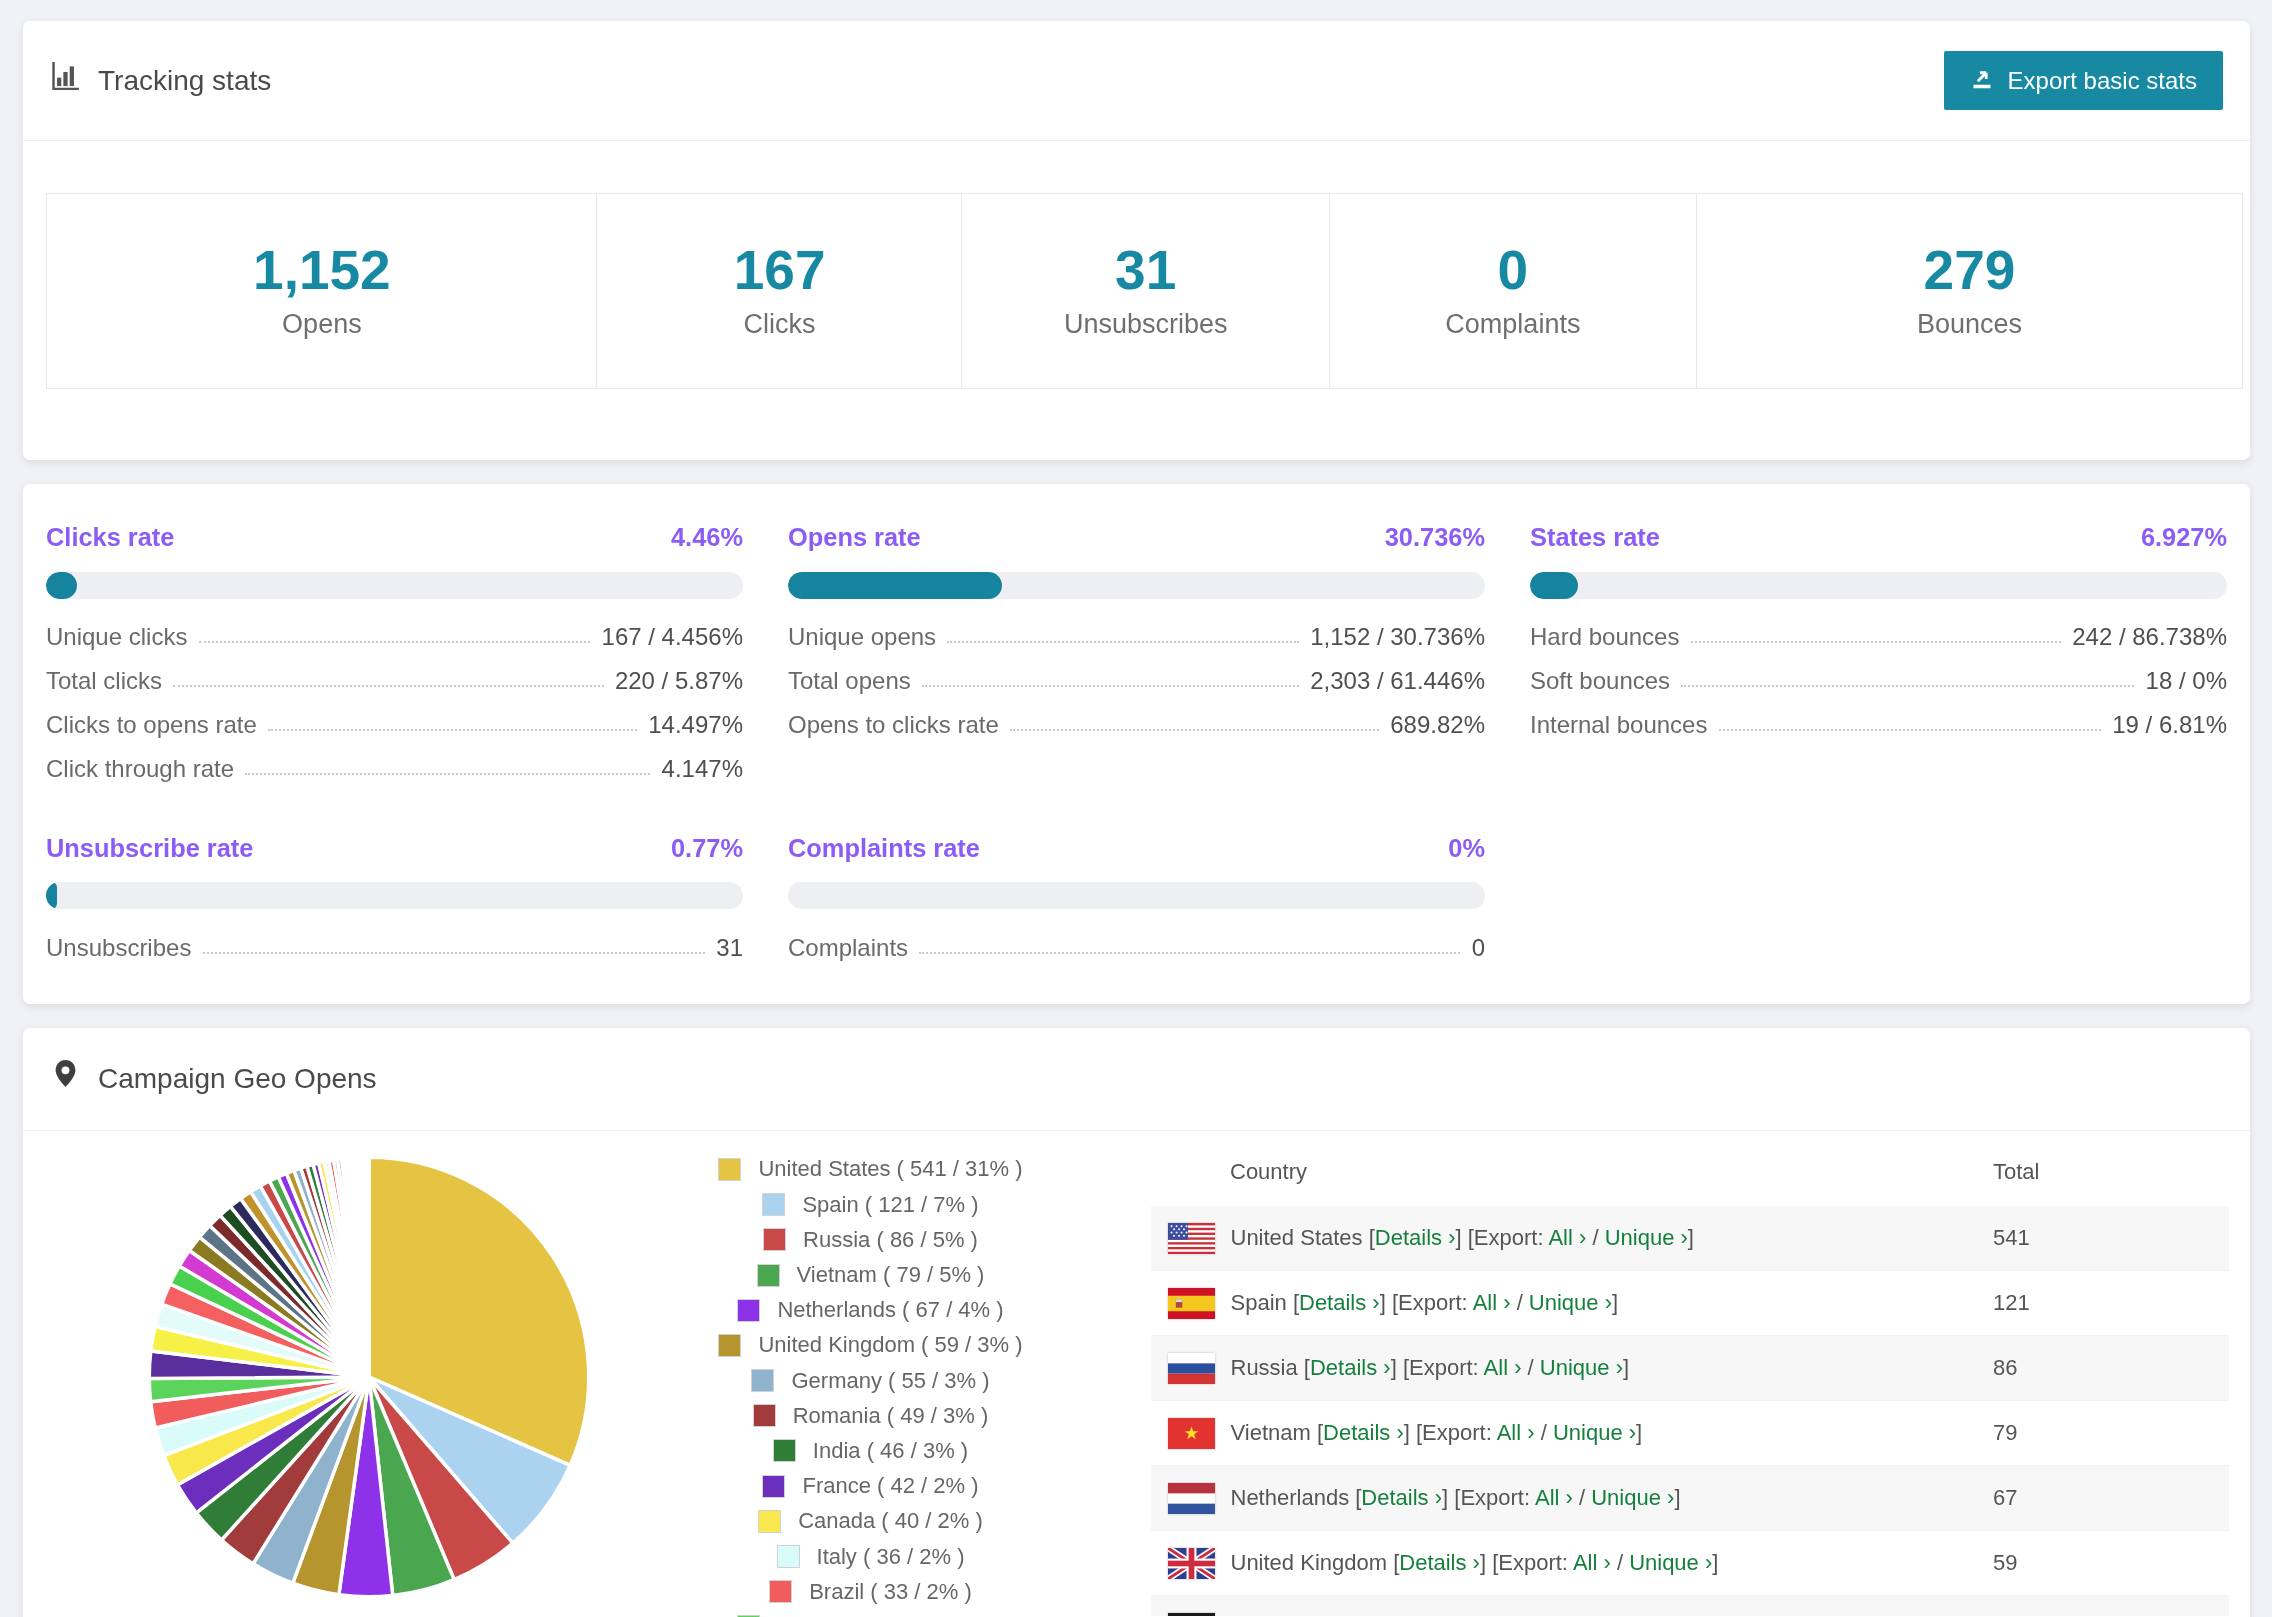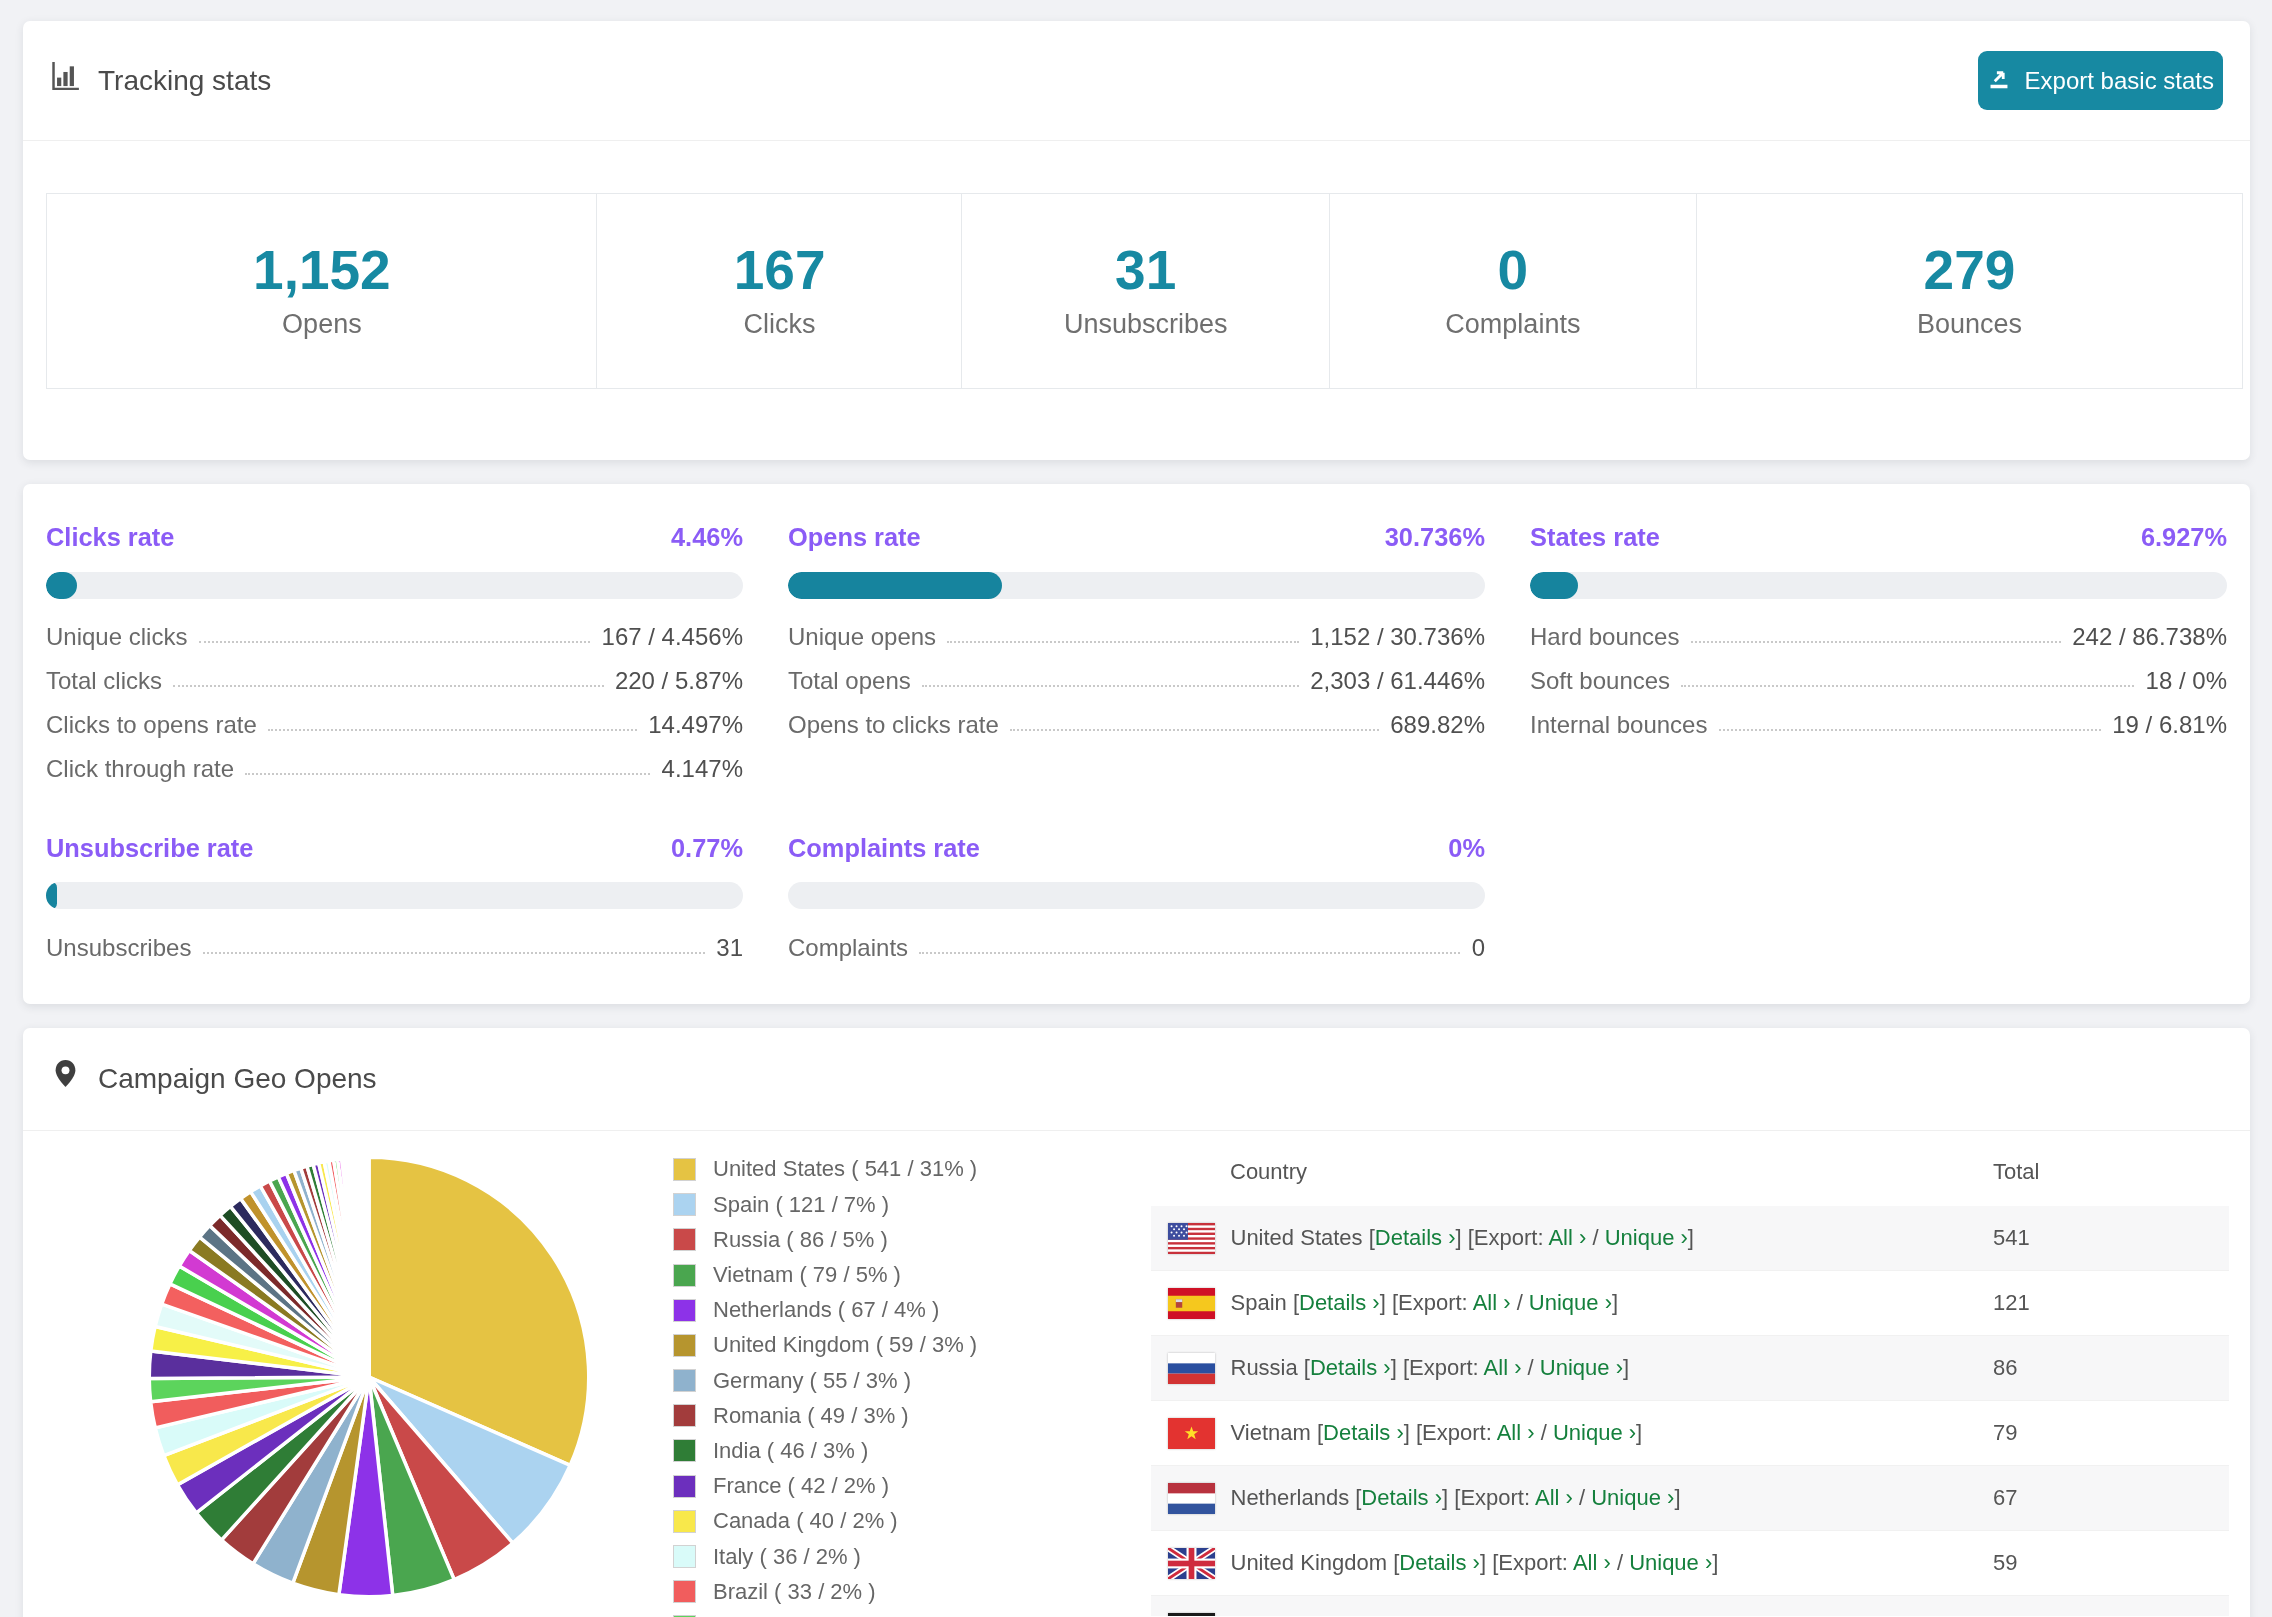--- a/index.html
+++ b/index.html
@@ -20,22 +20,22 @@
     display:flex;align-items:center;justify-content:space-between;
     padding:30px 27px;border-bottom:1.4px solid #efefef;
   }
   .card-title{
     margin:0;font-size:28px;font-weight:400;color:#4a4a4a;
     display:flex;align-items:center;gap:17px;line-height:40px;
   }
   .card-title svg{width:31px;height:31px;flex:none;}
   .btn-export{
     display:flex;align-items:center;gap:12.7px;
-    background:#1789a2;color:#fff;border:none;border-radius:9px;
-    font-size:24px;padding:14px 9px;cursor:pointer;
+    background:#1789a2;color:#fff;border:none;border-radius:2px;
+    font-size:24px;padding:14px 26px;cursor:pointer;
     font-family:"Liberation Sans",sans-serif;
   }
   .btn-export svg{width:25.4px;height:25.4px;}
 
   
   .card-body{padding:28px 23px 71px;}
   .summary-row{display:flex;margin-top:24px;}
   .summary-box{
     border:1.4px solid #e6e9ec;margin-left:-1.4px;height:196px;
     display:flex;flex-direction:column;align-items:center;justify-content:center;
@@ -62,21 +62,21 @@
   .rate-rows{margin-top:25.4px;}
   .rate-row{display:flex;align-items:flex-end;font-size:24px;color:#6a6a6a;line-height:25.4px;}
   .rate-row + .rate-row{margin-top:18.4px;}
   .leader{flex:1;border-bottom:2.1px dotted #c9c9c9;margin:0 11.3px 6.4px;}
   .rate-value{color:#4f4f4f;white-space:nowrap;}
 
   
   .geo-body{display:flex;padding:14px 21px 25.4px 21px;}
   .pie-wrap{width:452px;height:466px;margin:5.6px 0 0 99px;flex:none;}
   .legend{list-style:none;margin:11.3px 0 0 78px;padding:0;flex:none;width:395px;}
-  .legend li{display:flex;align-items:center;margin-bottom:9.2px;cursor:pointer;}
+  .legend li{display:flex;align-items:center;margin-bottom:9.2px;cursor:pointer;justify-content:center;}
   .swatch{width:21px;height:21px;border:1.4px solid #d2d2d2;margin-right:17px;flex:none;box-sizing:content-box;}
   .legend .ltext{font-size:22px;color:#666;white-space:nowrap;}
 
   .geo-table-wrap{flex:1;margin-left:83px;height:471px;overflow:hidden;}
   .geo-thead{display:flex;font-size:22px;color:#555;padding:14px 17px 21px 17px;}
   .geo-thead .country-h{flex:1;padding-left:62px;}
   .geo-thead .total-h{width:219px;flex:none;}
   .geo-row{
     display:flex;align-items:center;padding:17px;height:65px;box-sizing:border-box;
     font-size:22px;color:#555;border-bottom:1.4px solid #f1f1f1;background:#fff;

